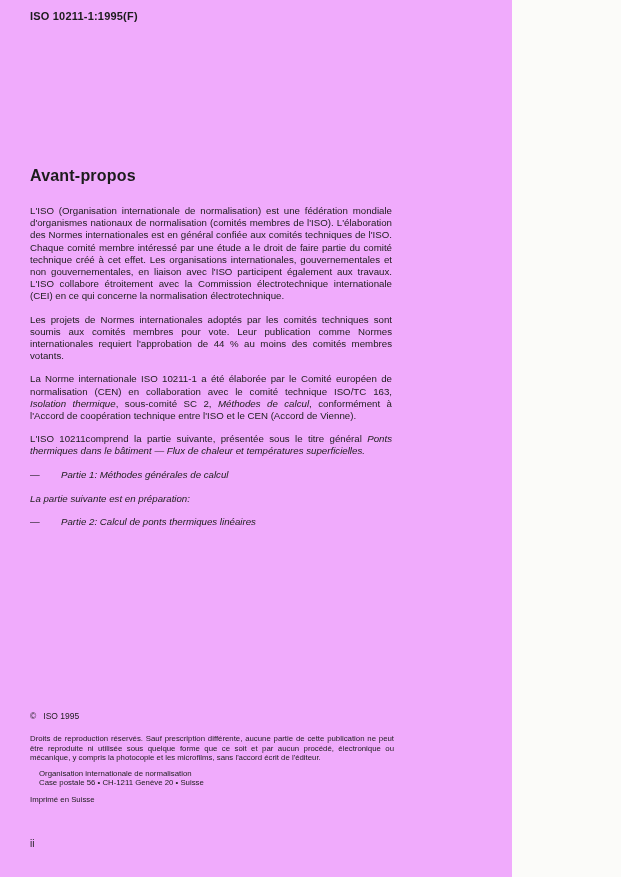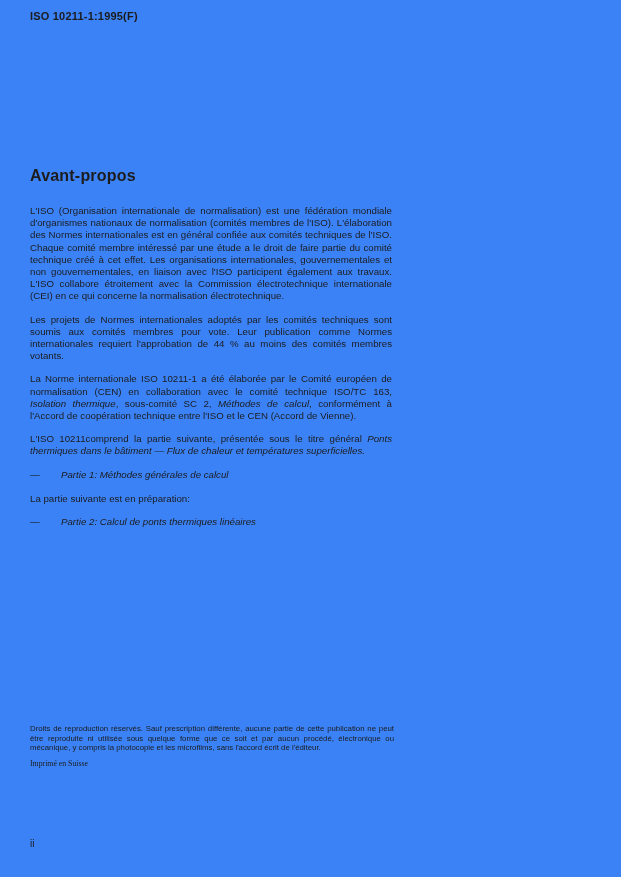--- a/index.html
+++ b/index.html
@@ -3,25 +3,26 @@
 <meta charset="utf-8">
 <style>
   html, body {
     margin: 0;
     padding: 0;
     background: #fbfbf9;
     font-family: "Liberation Sans", sans-serif;
   }
   .page {
     position: relative;
-    width: 621px;
+    width: 498px;
     height: 877px;
-    background: #3b82f6;
+    background: #f0abfc;
     color: #1c1c1c;
     overflow: hidden;
+    padding-left: 14px;
   }
   .doc-header {
     position: absolute;
     top: 10px;
     left: 30px;
     font-size: 11px;
     font-weight: bold;
     letter-spacing: 0.2px;
   }
   .content {
@@ -37,20 +38,21 @@
     letter-spacing: 0.2px;
   }
   .content p {
     font-size: 9.7px;
     line-height: 12.2px;
     text-align: justify;
     margin: 0 0 11px 0;
   }
   .content p.no-just {
     text-align: left;
+    font-style: italic;
   }
   .list-row {
     display: flex;
     font-size: 9.7px;
     line-height: 12.2px;
     margin: 0 0 12px 0;
   }
   .list-row .dash {
     width: 31px;
     flex: none;
@@ -80,21 +82,20 @@
     margin-top: 13px;
   }
   .org {
     margin-left: 9px;
     font-size: 7.8px;
     line-height: 9.4px;
     margin-bottom: 7px;
   }
   .printed {
     font-size: 7.8px;
-    font-family: Liberation Serif, serif;
   }
   .page-number {
     position: absolute;
     left: 30px;
     top: 838px;
     font-size: 10px;
   }
 </style>
 </head>
 <body>
@@ -125,23 +126,30 @@
     <div class="list-row">
       <span class="dash">—</span>
       <em>Partie 2: Calcul de ponts thermiques linéaires</em>
     </div>
 
 
   </div>
 
   <div class="footer">
 
+    <div class="copyright">
+      <span class="sym">©</span><span>ISO 1995</span>
+    </div>
 
     <div class="rights">Droits de reproduction réservés. Sauf prescription différente, aucune partie de cette publication ne peut être reproduite ni utilisée sous quelque forme que ce soit et par aucun procédé, électronique ou mécanique, y compris la photocopie et les microfilms, sans l'accord écrit de l'éditeur.</div>
 
+    <div class="org">
+      <div>Organisation internationale de normalisation</div>
+      <div>Case postale 56 • CH-1211 Genève 20 • Suisse</div>
+    </div>
 
     <div class="printed">Imprimé en Suisse</div>
 
   </div>
 
   <div class="page-number">ii</div>
 
 </div>
 
 </body></html>

